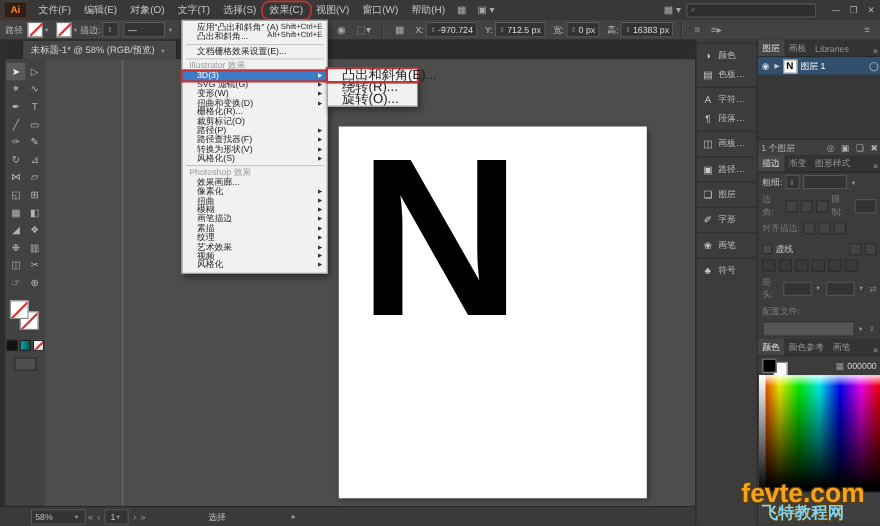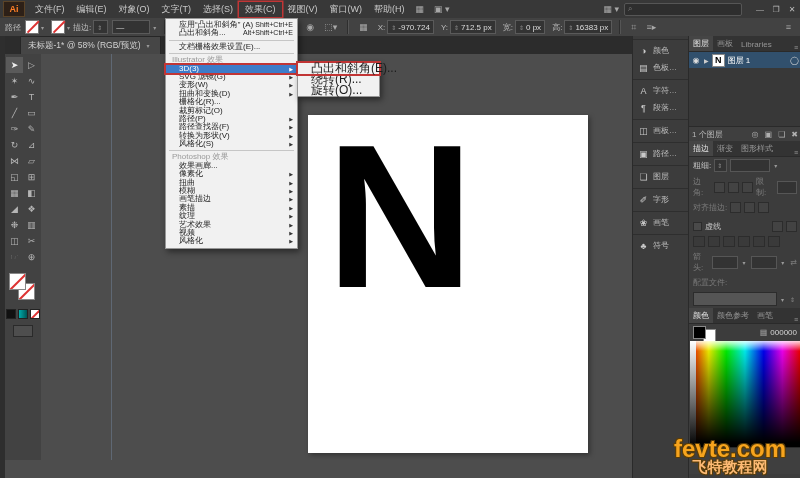--- a/index.html
+++ b/index.html
@@ -6,21 +6,21 @@
   #app{position:relative;width:800px;height:478px;background:#4d4d4d;overflow:hidden;
        font-family:"Liberation Sans",sans-serif;color:#cccccc;-webkit-font-smoothing:antialiased;}
   .abs{position:absolute;}
 
   
   #titlebar{left:0;top:0;width:800px;height:18px;background:#383838;border-bottom:1px solid #252525;
             display:flex;align-items:center;font-size:9px;}
   #ai-logo{width:20px;height:14px;margin:0 4px 0 3px;background:#2d2017;border:1px solid #5a4327;
            color:#ff7f27;font-weight:bold;font-size:9px;display:flex;align-items:center;justify-content:center;text-align:right;}
   .mb-item{padding:1px 6px;color:#c8c8c8;cursor:default;white-space:nowrap;}
-  .mb-item.annot{box-shadow:0 0 0 1.5px #c13535;}
+  .mb-item.annot{box-shadow:0 0 0 1.5px #c13535;border-radius:6px;}
   .tb-ico{color:#a8a8a8;font-size:9px;padding:0 5px;}
   #tb-right{margin-left:auto;display:flex;align-items:center;}
   #search-box{width:110px;height:11px;background:#2e2e2e;border:1px solid #565656;border-radius:2px;
               display:flex;align-items:center;color:#888;font-size:8px;padding:0 3px;margin-right:10px;}
   .winbtn{width:16px;text-align:center;color:#bbb;font-size:8px;}
 
   
   #controlbar{left:0;top:18px;width:800px;height:18px;background:#424242;border-bottom:1px solid #2a2a2a;
               display:flex;align-items:center;font-size:8px;color:#bdbdbd;white-space:nowrap;}
   .chip{width:12px;height:12px;background:#fff;border:1px solid #777;position:relative;margin:0 1px 0 4px;}
@@ -129,21 +129,21 @@
   .nav{margin:0 2px;color:#9d9d9d;}
   #ab-field{width:20px;height:12px;background:#333;border:1px solid #565656;display:flex;align-items:center;
             justify-content:center;margin:0 2px;}
   #status-tool{margin-left:55px;}
   #status-arrow{margin-left:60px;color:#9d9d9d;font-size:7px;}
 
   
   #watermark{left:660px;top:437px;width:140px;text-align:center;z-index:30;line-height:1;}
   #wm1{font-size:24px;font-weight:bold;color:#f7a41d;
        text-shadow:-1px -1px 0 #5a3d08,1px -1px 0 #5a3d08,-1px 1px 0 #5a3d08,1px 1px 0 #5a3d08;}
-  #wm2{font-size:15px;font-weight:bold;color:#fdba74;margin-top:-2px;
+  #wm2{font-size:15px;font-weight:bold;color:#7dd3fc;margin-top:-2px;
        text-shadow:-1px -1px 0 #5a3d08,1px -1px 0 #5a3d08,-1px 1px 0 #5a3d08,1px 1px 0 #5a3d08;}
 </style>
 </head>
 <body>
 
 <div id="app">
 
   <div class="abs" id="titlebar">
     <div id="ai-logo">Ai</div>
     <div id="menubar-items" style="display:flex;">
@@ -513,19 +513,35 @@
       <span id="csw-stroke"></span>
       <span id="hexwrap">
         <span style="color:#9a9a9a">▦</span>
         <span>000000</span>
       </span>
     </div>
     <div id="spectrum"></div>
     <div id="panels-bottom"></div>
   </div>
 
+  <div class="abs" id="statusbar">
+    <div id="zoom-box">
+      <span>58%</span>
+      <span class="dd">▾</span>
+    </div>
+    <span class="nav">«</span>
+    <span class="nav">‹</span>
+    <div id="ab-field">
+      <span>1</span>
+      <span class="dd">▾</span>
+    </div>
+    <span class="nav">›</span>
+    <span class="nav">»</span>
+    <span id="status-tool">选择</span>
+    <span id="status-arrow">▸</span>
+  </div>
 
   <div class="abs" id="watermark">
     <div id="wm1">fevte.com</div>
     <div id="wm2">飞特教程网</div>
   </div>
 
 </div>
 
 </body></html>

